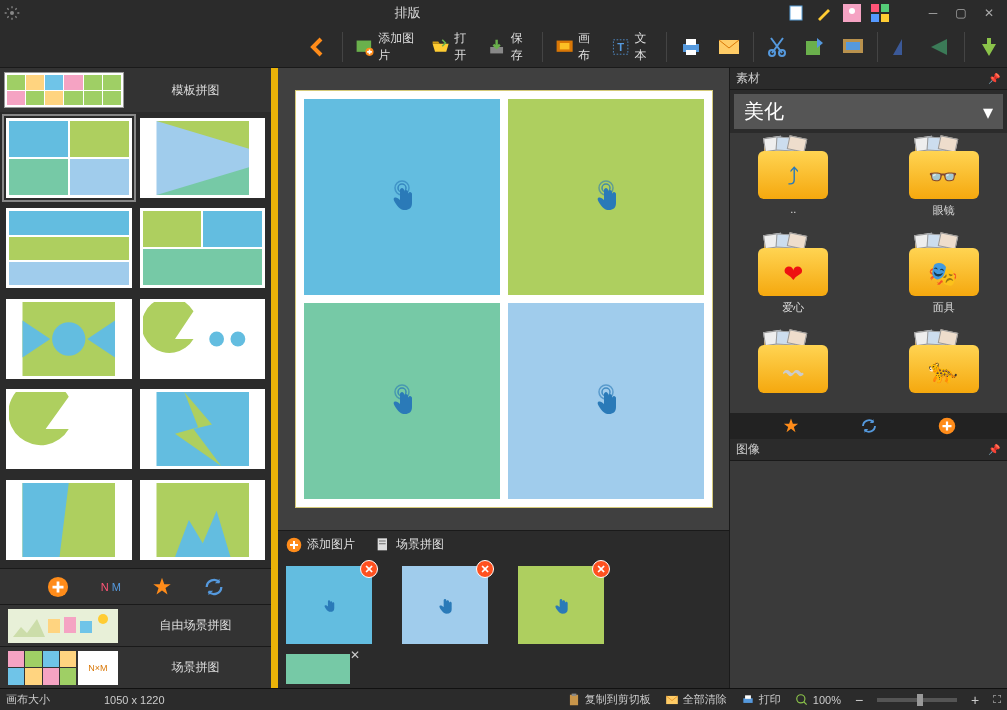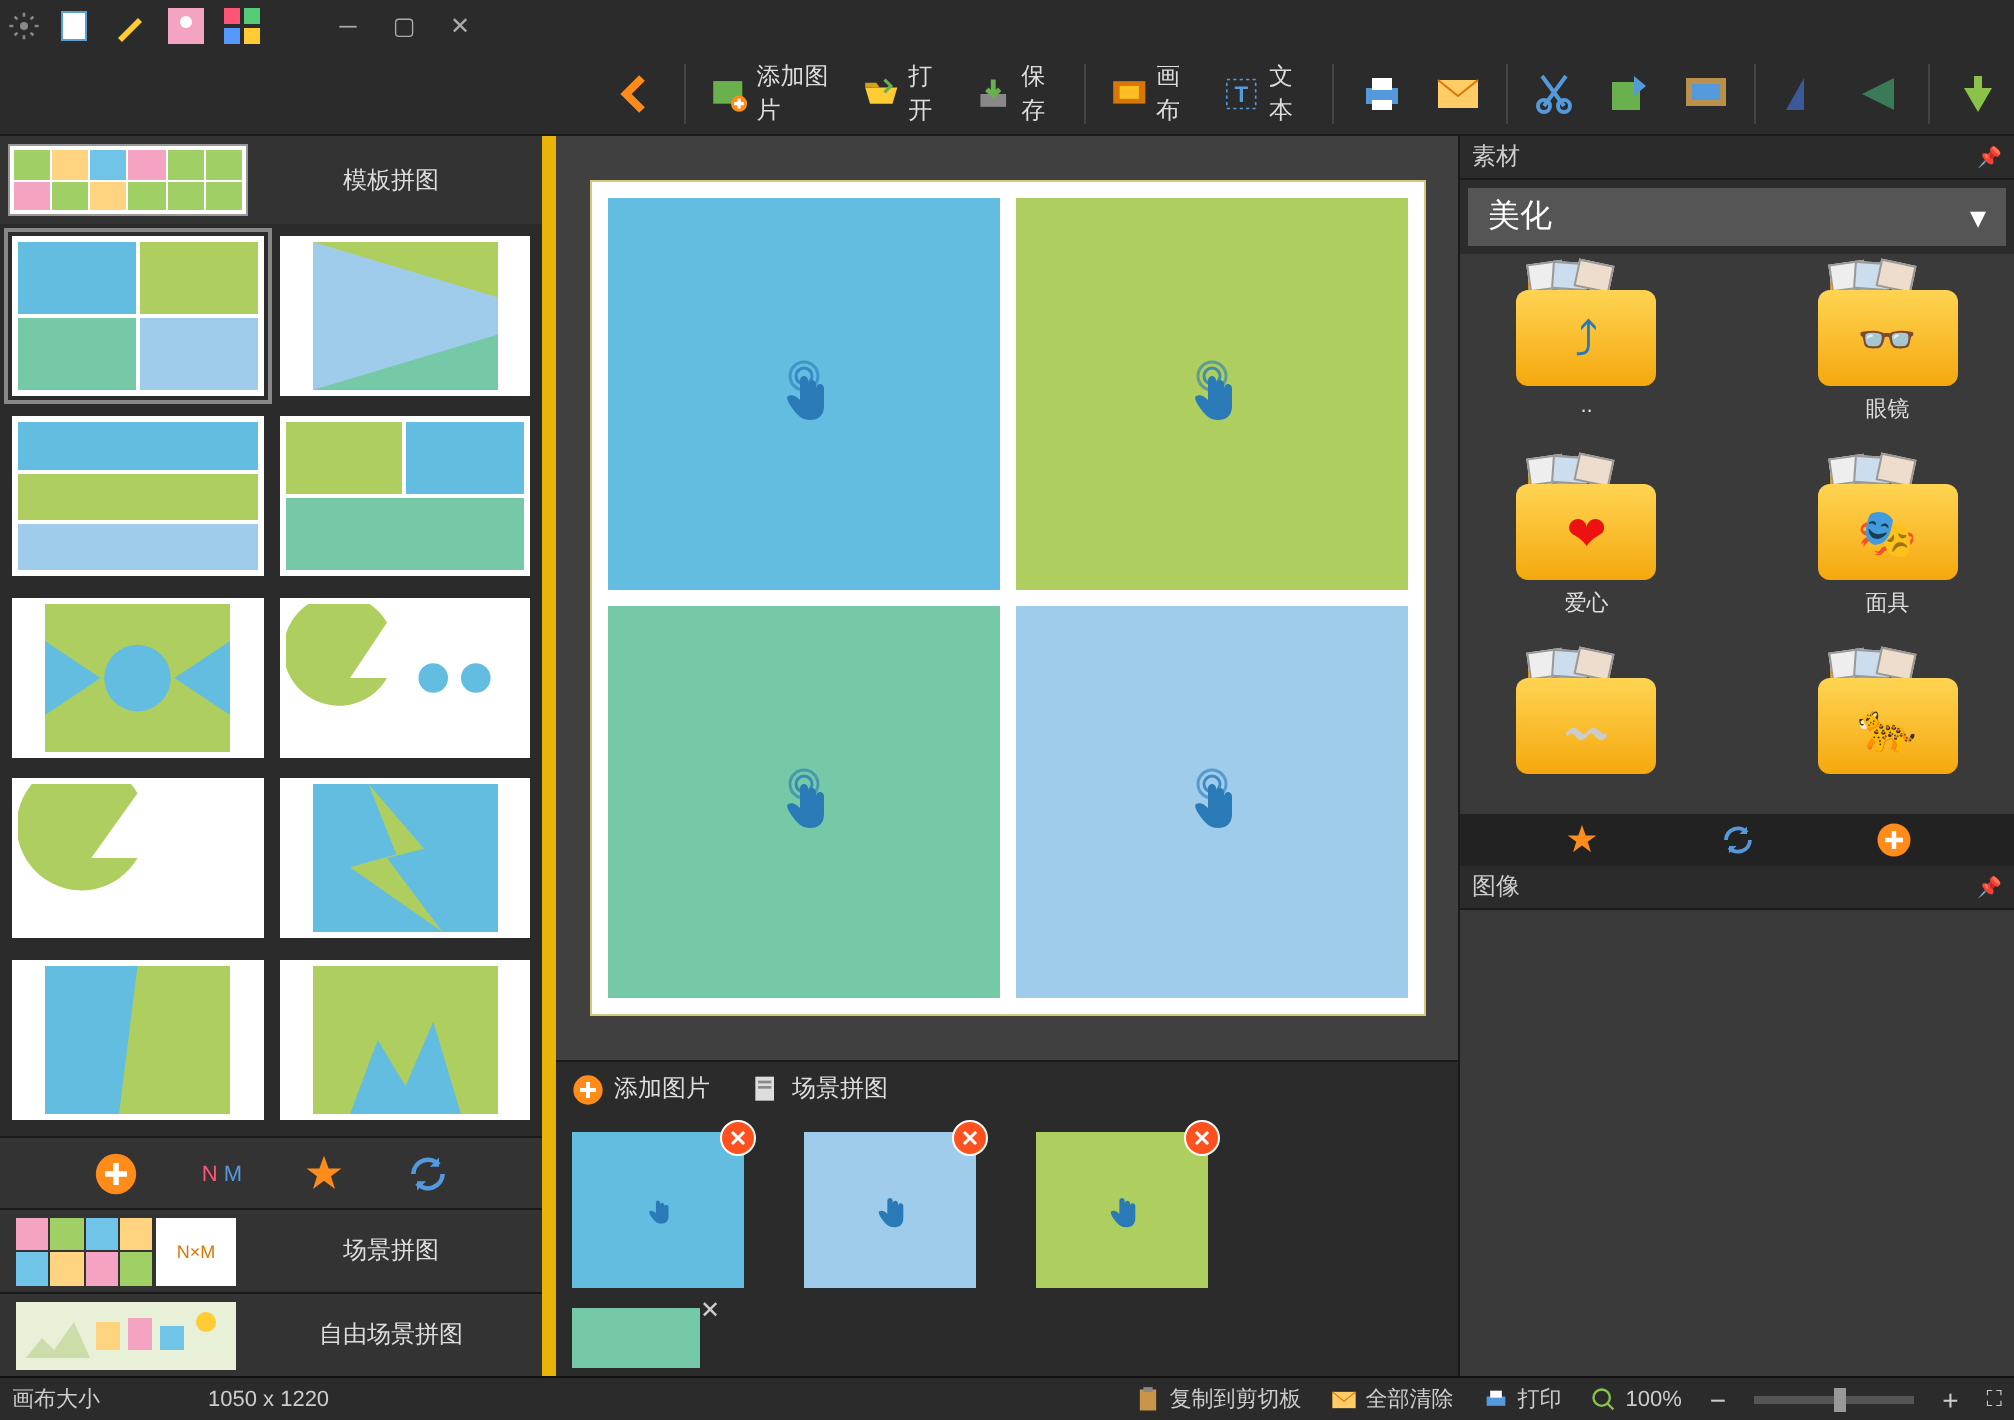--- a/index.html
+++ b/index.html
@@ -62,21 +62,21 @@
 .filmstrip { height: 130px; background: #2b2b2b; padding: 8px; overflow: hidden; }
 .fs-row { display: flex; gap: 30px; margin-bottom: 10px; }
 .fs-thumb { position: relative; width: 86px; height: 78px; cursor: pointer; display: flex; align-items: center; justify-content: center; }
 .fs-thumb .del { position: absolute; top: -6px; right: -6px; width: 18px; height: 18px; border-radius: 50%; background: #ff5120; border: 1px solid #fff; display: flex; align-items: center; justify-content: center; color: #fff; font-size: 11px; font-weight: bold; }
 .fs-small { width: 64px; height: 30px; background: #76c9a6; }
 
 
 .right { width: 278px; background: #2b2b2b; border-left: 1px solid #1a1a1a; display: flex; flex-direction: column; }
 .panel-head { height: 22px; background: #2b2b2b; display: flex; align-items: center; padding: 0 6px; border-bottom: 1px solid #1a1a1a; color: #ccc; }
 .panel-head .pin { margin-left: auto; font-size: 10px; color: #888; }
-.dropdown { margin: 4px; background: #555; color: #fff; padding: 4px 10px; font-size: 16px; display: flex; align-items: center; justify-content: space-between; cursor: pointer; }
+.dropdown { margin: 4px; background: #555; color: #fff; padding: 4px 10px; font-size: 20px; display: flex; align-items: center; justify-content: space-between; cursor: pointer; }
 .assets { padding: 8px; display: grid; grid-template-columns: 1fr 1fr; gap: 12px 40px; background: #3a3a3a; height: 280px; overflow: hidden; }
 .asset { display: flex; flex-direction: column; align-items: center; gap: 4px; cursor: pointer; }
 .folder { width: 70px; height: 58px; position: relative; }
 .folder-body { position: absolute; bottom: 0; width: 70px; height: 48px; background: linear-gradient(#ffd452,#f5a80e); border-radius: 6px; }
 .folder-tab { position: absolute; top: 2px; left: 6px; width: 28px; height: 12px; background: #d68f0d; border-radius: 3px 3px 0 0; }
 .folder-photos { position: absolute; top: -4px; left: 12px; display: flex; }
 .folder-photos span { width: 18px; height: 14px; background: #eee; border: 1px solid #999; margin-left: -6px; transform: rotate(-8deg); }
 .folder-photos span:nth-child(2){ transform: rotate(4deg); background:#cde; }
 .folder-photos span:nth-child(3){ transform: rotate(12deg); background:#edc; }
 .folder-emblem { position: absolute; bottom: 8px; left: 50%; transform: translateX(-50%); font-size: 24px; }
@@ -96,20 +96,21 @@
 ::-webkit-scrollbar-thumb { background: #555; }
 </style>
 </head>
 <body>
 
 <div class="titlebar">
   <svg class="gear" viewBox="0 0 24 24">
       <circle cx="12" cy="12" r="3" fill="#888"></circle>
       <path d="M12 2v3M12 19v3M4 12H1M23 12h-3M5 5l2 2M17 17l2 2M19 5l-2 2M7 17l-2 2" stroke="#888" stroke-width="2"></path>
     </svg>
+  <div class="title">排版</div>
   <div class="title-icons">
     <svg width="18" height="18">
         <rect x="3" y="2" width="12" height="14" fill="#fff" stroke="#5aa0d8"></rect>
       </svg>
     <svg width="18" height="18">
         <path d="M3 15L13 5l2 2L5 17z" fill="#ffcc33"></path>
       </svg>
     <svg width="18" height="18">
         <rect width="18" height="18" fill="#f5a3c3"></rect>
         <circle cx="9" cy="7" r="3" fill="#fff"></circle>
@@ -329,45 +330,45 @@
       <svg class="act-icon" viewBox="0 0 24 24">
           <path d="M12 2l2.5 7h7l-5.7 4.2 2.2 7-6-4.5-6 4.5 2.2-7L2.5 9h7z" fill="#ff8c1a"></path>
         </svg>
       <svg class="act-icon" viewBox="0 0 24 24">
           <path d="M4 12a8 8 0 0 1 14-5M20 12a8 8 0 0 1-14 5" stroke="#5599dd" stroke-width="2.5" fill="none"></path>
           <path d="M18 3v5h-5M6 21v-5h5" fill="#5599dd"></path>
         </svg>
     </div>
     <div class="left-footer">
       <div class="left-footer-row">
+        <svg class="thumb" viewBox="0 0 110 34">
+            <rect width="110" height="34" fill="#e8f0d8"></rect>
+            <path d="M5 28l8-10 6 6 10-14 8 18z" fill="#cda"></path>
+            <rect x="40" y="10" width="12" height="14" fill="#ffd480"></rect>
+            <rect x="56" y="8" width="12" height="16" fill="#f5a3c3"></rect>
+            <rect x="72" y="12" width="12" height="12" fill="#6fc4e8"></rect>
+            <circle cx="95" cy="10" r="5" fill="#ffcc33"></circle>
+          </svg>
+        <div class="label">自由场景拼图</div>
+      </div>
+      <div class="left-footer-row">
         <div class="thumb" style="display:flex;gap:2px;">
           <div style="flex:1;display:grid;grid-template-columns:repeat(4,1fr);grid-template-rows:repeat(2,1fr);gap:1px;">
               <div style="background:#f5a3c3"></div>
               <div style="background:#9fcf65"></div>
               <div style="background:#6fc4e8"></div>
               <div style="background:#ffd480"></div>
               <div style="background:#6fc4e8"></div>
               <div style="background:#ffd480"></div>
               <div style="background:#f5a3c3"></div>
               <div style="background:#9fcf65"></div>
             </div>
           <div style="width:40px;background:#fff;display:flex;align-items:center;justify-content:center;font-size:9px;color:#d97706;">N×M</div>
         </div>
         <div class="label">场景拼图</div>
-      </div>
-      <div class="left-footer-row">
-        <svg class="thumb" viewBox="0 0 110 34">
-            <rect width="110" height="34" fill="#e8f0d8"></rect>
-            <path d="M5 28l8-10 6 6 10-14 8 18z" fill="#cda"></path>
-            <rect x="40" y="10" width="12" height="14" fill="#ffd480"></rect>
-            <rect x="56" y="8" width="12" height="16" fill="#f5a3c3"></rect>
-            <rect x="72" y="12" width="12" height="12" fill="#6fc4e8"></rect>
-            <circle cx="95" cy="10" r="5" fill="#ffcc33"></circle>
-          </svg>
-        <div class="label">自由场景拼图</div>
       </div>
     </div>
   </div>
 
   <div class="center">
     <div class="canvas-wrap">
       <div class="canvas-outer">
         <div class="canvas-grid">
           <div class="cell cell1">
               <svg class="touch-icon" viewBox="0 0 30 38">

